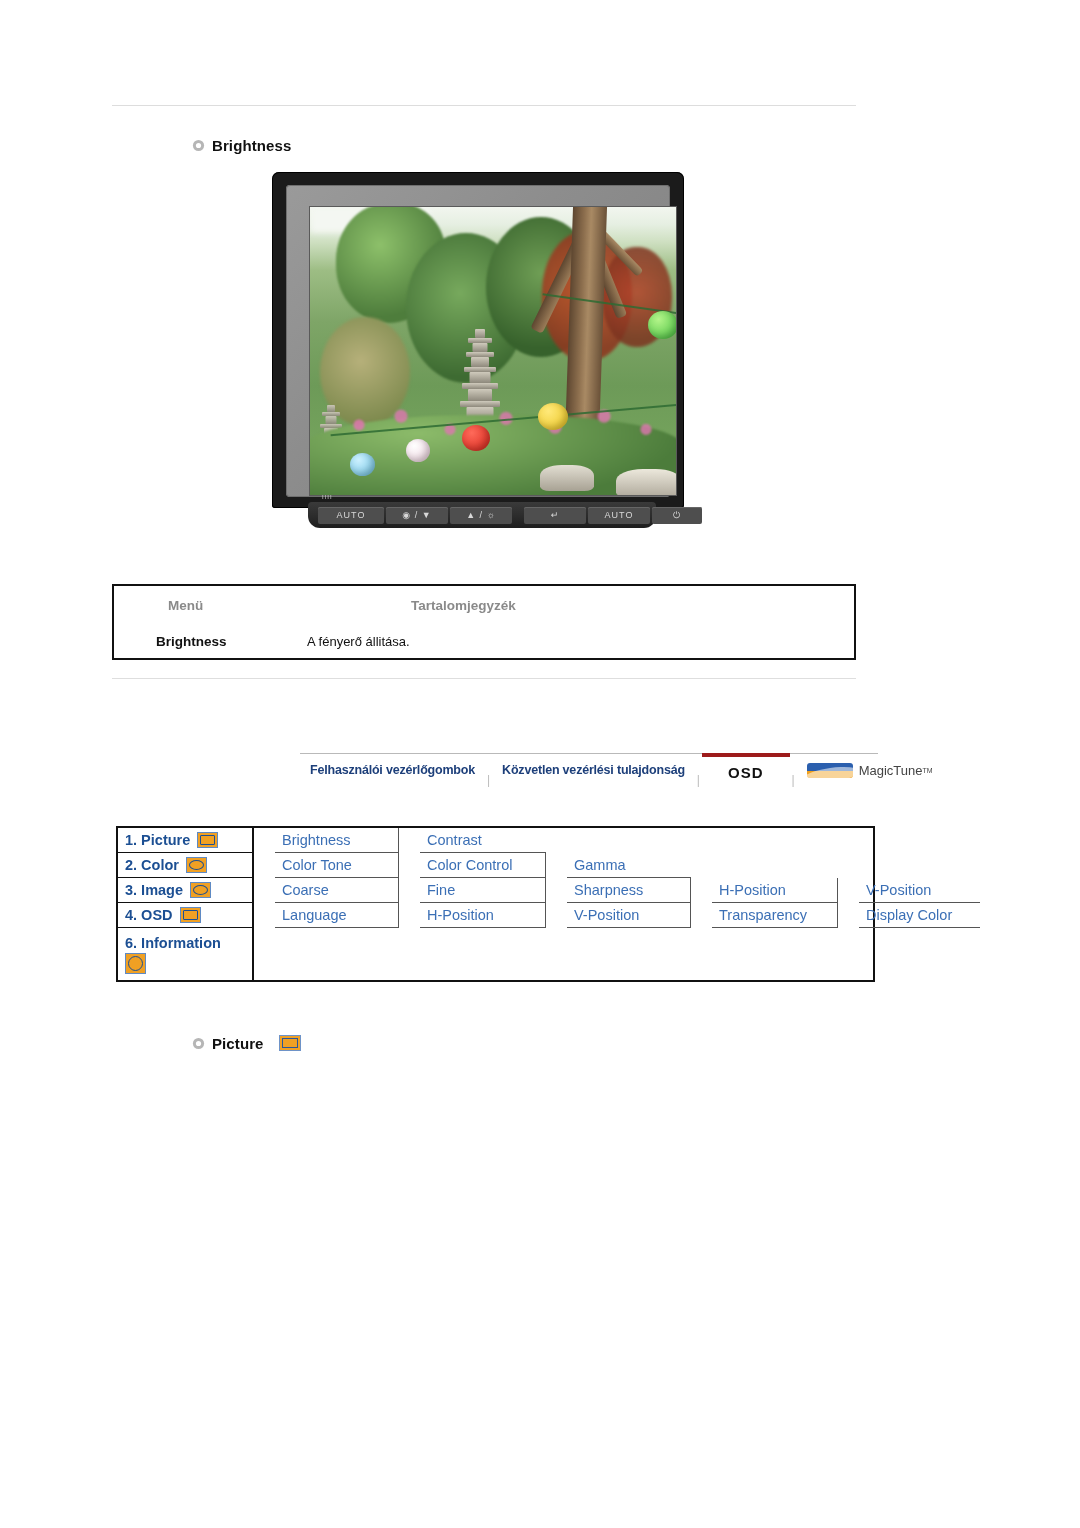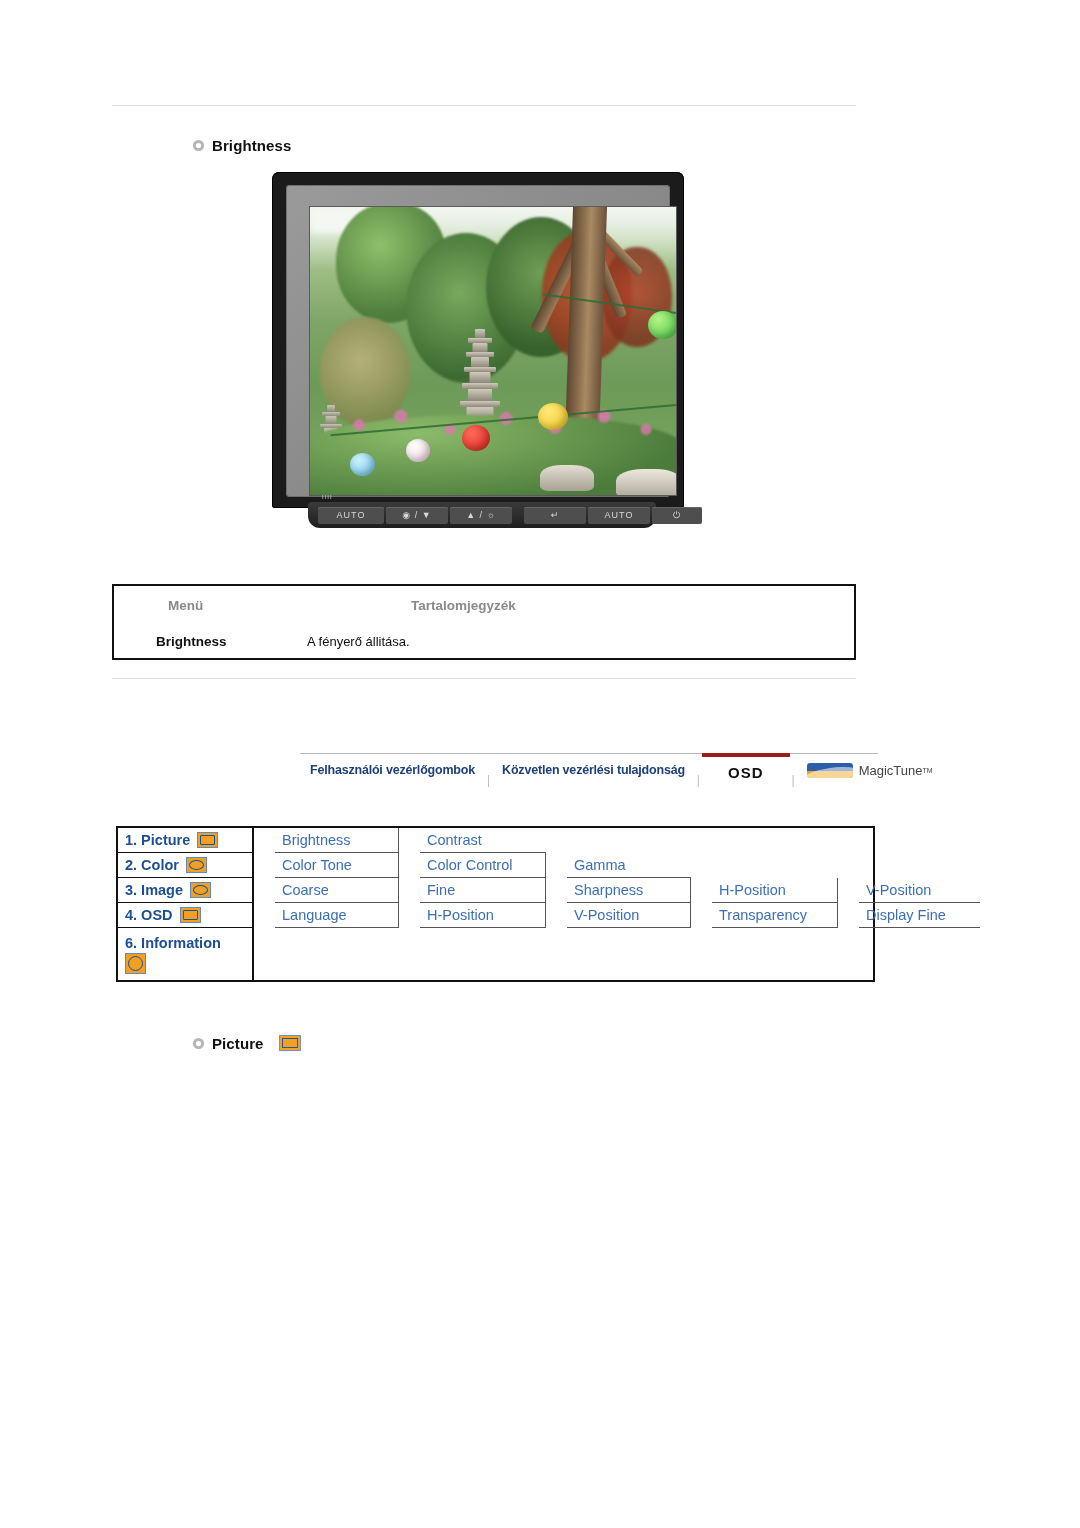--- a/index.html
+++ b/index.html
@@ -439,21 +439,21 @@
           <span>4. OSD</span>
           <span class="osd-ic">
               <span class="in"></span>
             </span>
         </span>
       </div>
       <div class="osd-cell w-a">Language</div>
       <div class="osd-cell w-b">H-Position</div>
       <div class="osd-cell w-c">V-Position</div>
       <div class="osd-cell w-d">Transparency</div>
-      <div class="osd-cell w-e">Display Fine</div>
+      <div class="osd-cell w-e">Display Color</div>
     </div>
 
 
     <div class="osd-row row-info">
       <div class="osd-cell firstcol">
         <span>6. Information</span>
         <span class="osd-ic round info">
             <span class="in"></span>
           </span>
       </div>

